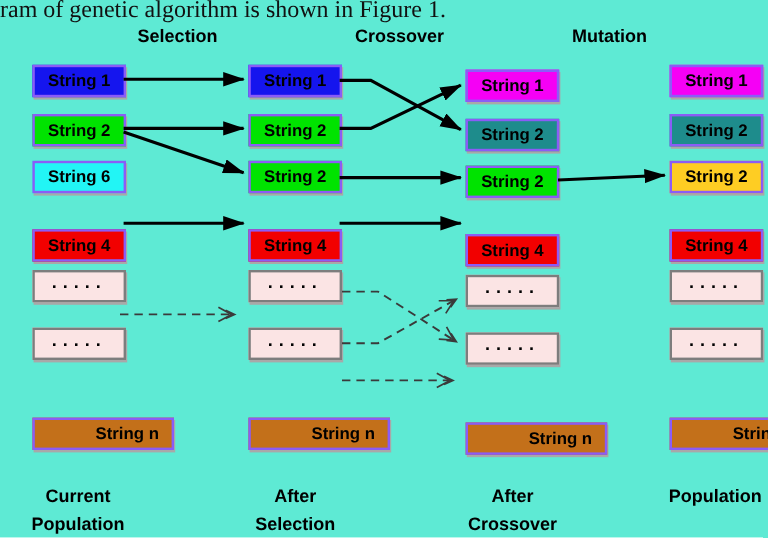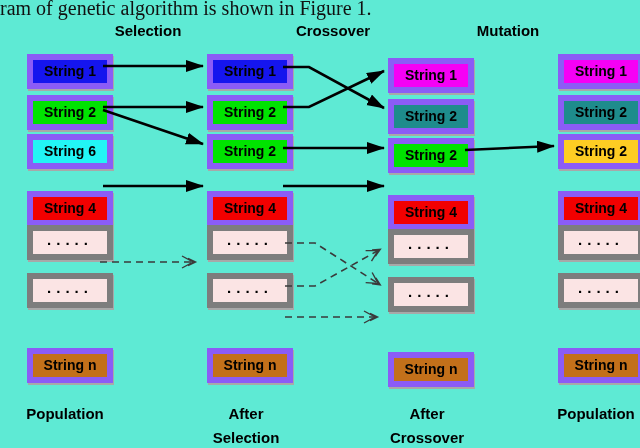--- a/index.html
+++ b/index.html
@@ -11,28 +11,28 @@
     position:absolute; left:0; top:-3px; white-space:nowrap;
     font-family:"Liberation Serif", serif; font-size:20px; color:#111;
   }
   .stage {
     position:absolute; top:22px; transform:translateX(-50%);
     font-weight:bold; font-size:15px; color:#000; white-space:nowrap;
   }
   .stage.s0 { left:148px; } .stage.s1 { left:333px; } .stage.s2 { left:508px; }
   .sbox {
     position:absolute; width:74px; height:23px;
-    border:6px solid #8b5cf6; box-shadow:1px 2px 0 #a8a8a8;
+    border:2px solid #8b5cf6; box-shadow:1px 2px 0 #a8a8a8;
     text-align:center; line-height:23px;
     font-weight:bold; font-size:14px; color:#000; white-space:nowrap;
   }
   .sbox.dots { border-color:#7d7d7d; letter-spacing:5px; font-size:15px; line-height:17px; }
   .c0 { left:27px; } .c1 { left:207px; } .c2 { left:388px; margin-top:4px; } .c3 { left:558px; }
   .r0 { top:54px; } .r1 { top:95px; } .r2 { top:134px; } .r3 { top:191px; }
-  .r4 { top:225px; } .r5 { top:273px; } .r6 { top:348px; }
+  .r4 { top:225px; } .r5 { top:273px; } .r6 { top:348px;padding-left:40px; }
   .footer {
     position:absolute; top:402px; transform:translateX(-50%);
     text-align:center; font-weight:bold; font-size:15px; line-height:24px;
     color:#000; white-space:nowrap;
   }
   .footer.f0 { left:65px; } .footer.f1 { left:246px; } .footer.f2 { left:427px; } .footer.f3 { left:596px; }
   svg.arrows { position:absolute; left:0; top:0; pointer-events:none; }
 </style>
 </head>
 <body>
@@ -47,20 +47,21 @@
 
   <div id="diagram">
       <div class="sbox c0 r0" style="background: rgb(21, 21, 238);">String 1</div>
       <div class="sbox c0 r1" style="background: rgb(0, 227, 0);">String 2</div>
       <div class="sbox c0 r2" style="background: rgb(34, 245, 245);">String 6</div>
       <div class="sbox c0 r3" style="background: rgb(242, 0, 0);">String 4</div>
       <div class="sbox c0 r4 dots" style="background: rgb(251, 228, 228);">.....</div>
       <div class="sbox c0 r5 dots" style="background: rgb(251, 228, 228);">.....</div>
       <div class="sbox c0 r6" style="background: rgb(195, 112, 26);">String n</div>
       <div class="footer f0">
+        <div>Current</div>
         <div>Population</div>
       </div>
       <div class="sbox c1 r0" style="background: rgb(21, 21, 238);">String 1</div>
       <div class="sbox c1 r1" style="background: rgb(0, 227, 0);">String 2</div>
       <div class="sbox c1 r2" style="background: rgb(0, 227, 0);">String 2</div>
       <div class="sbox c1 r3" style="background: rgb(242, 0, 0);">String 4</div>
       <div class="sbox c1 r4 dots" style="background: rgb(251, 228, 228);">.....</div>
       <div class="sbox c1 r5 dots" style="background: rgb(251, 228, 228);">.....</div>
       <div class="sbox c1 r6" style="background: rgb(195, 112, 26);">String n</div>
       <div class="footer f1">

